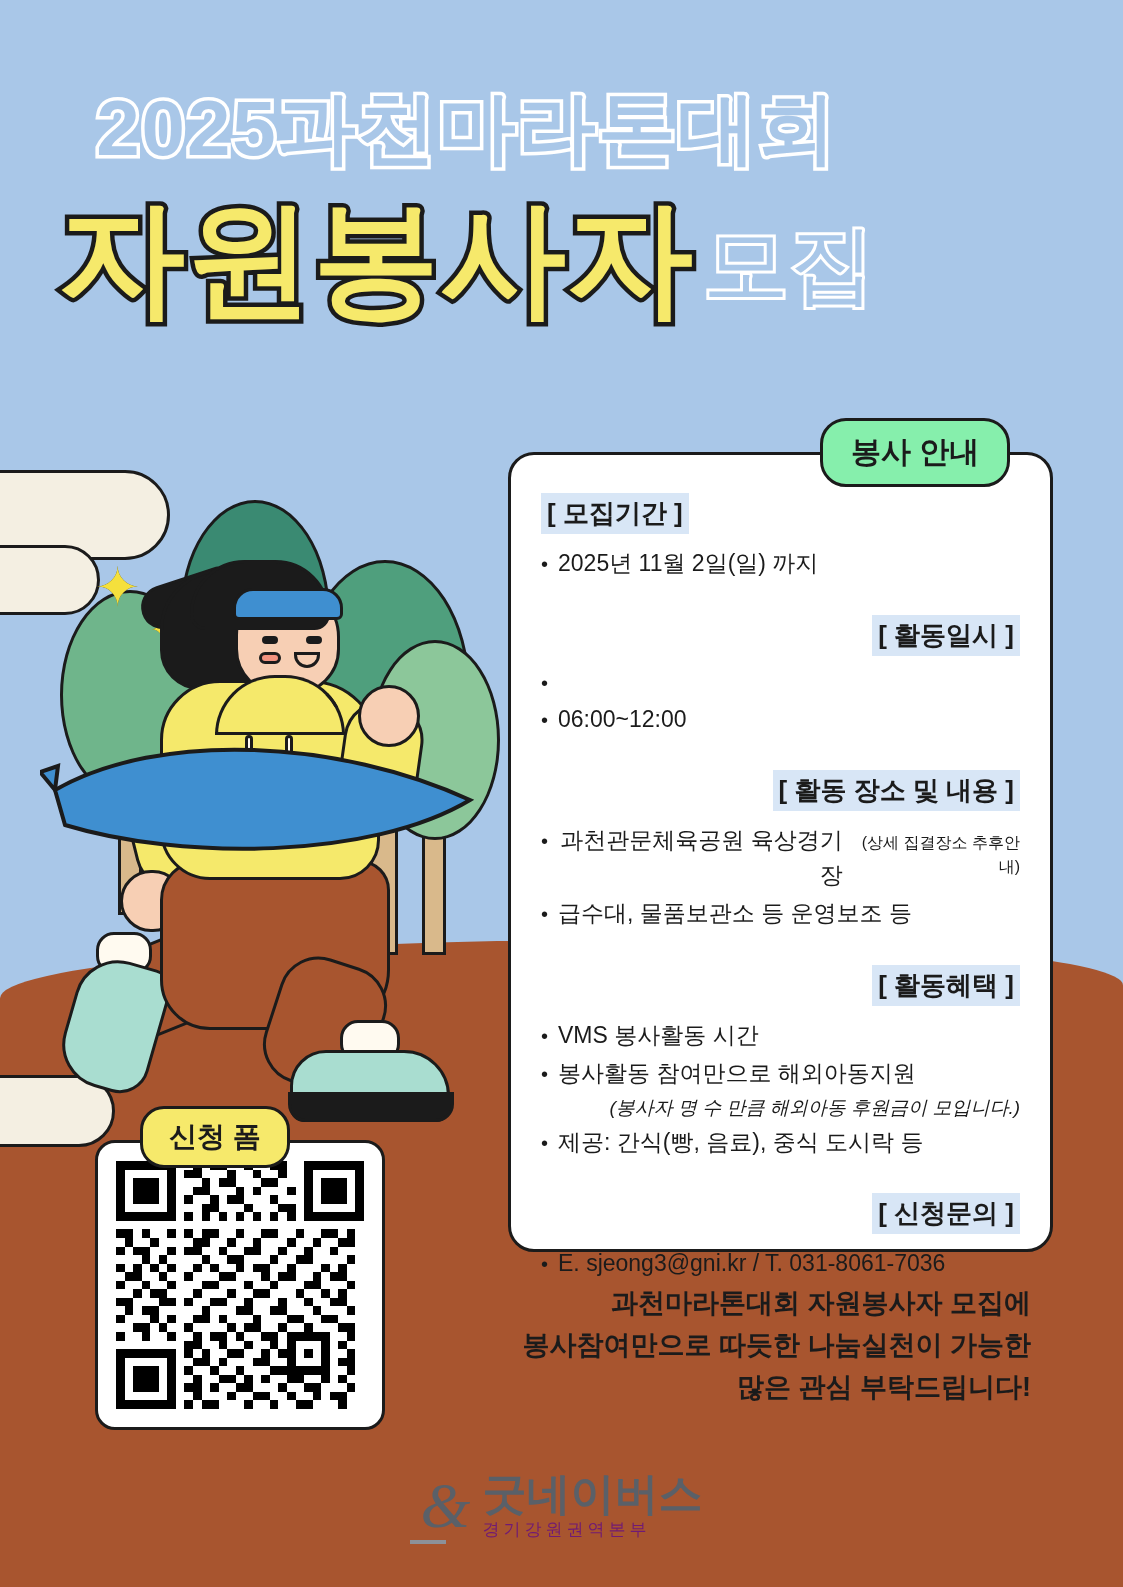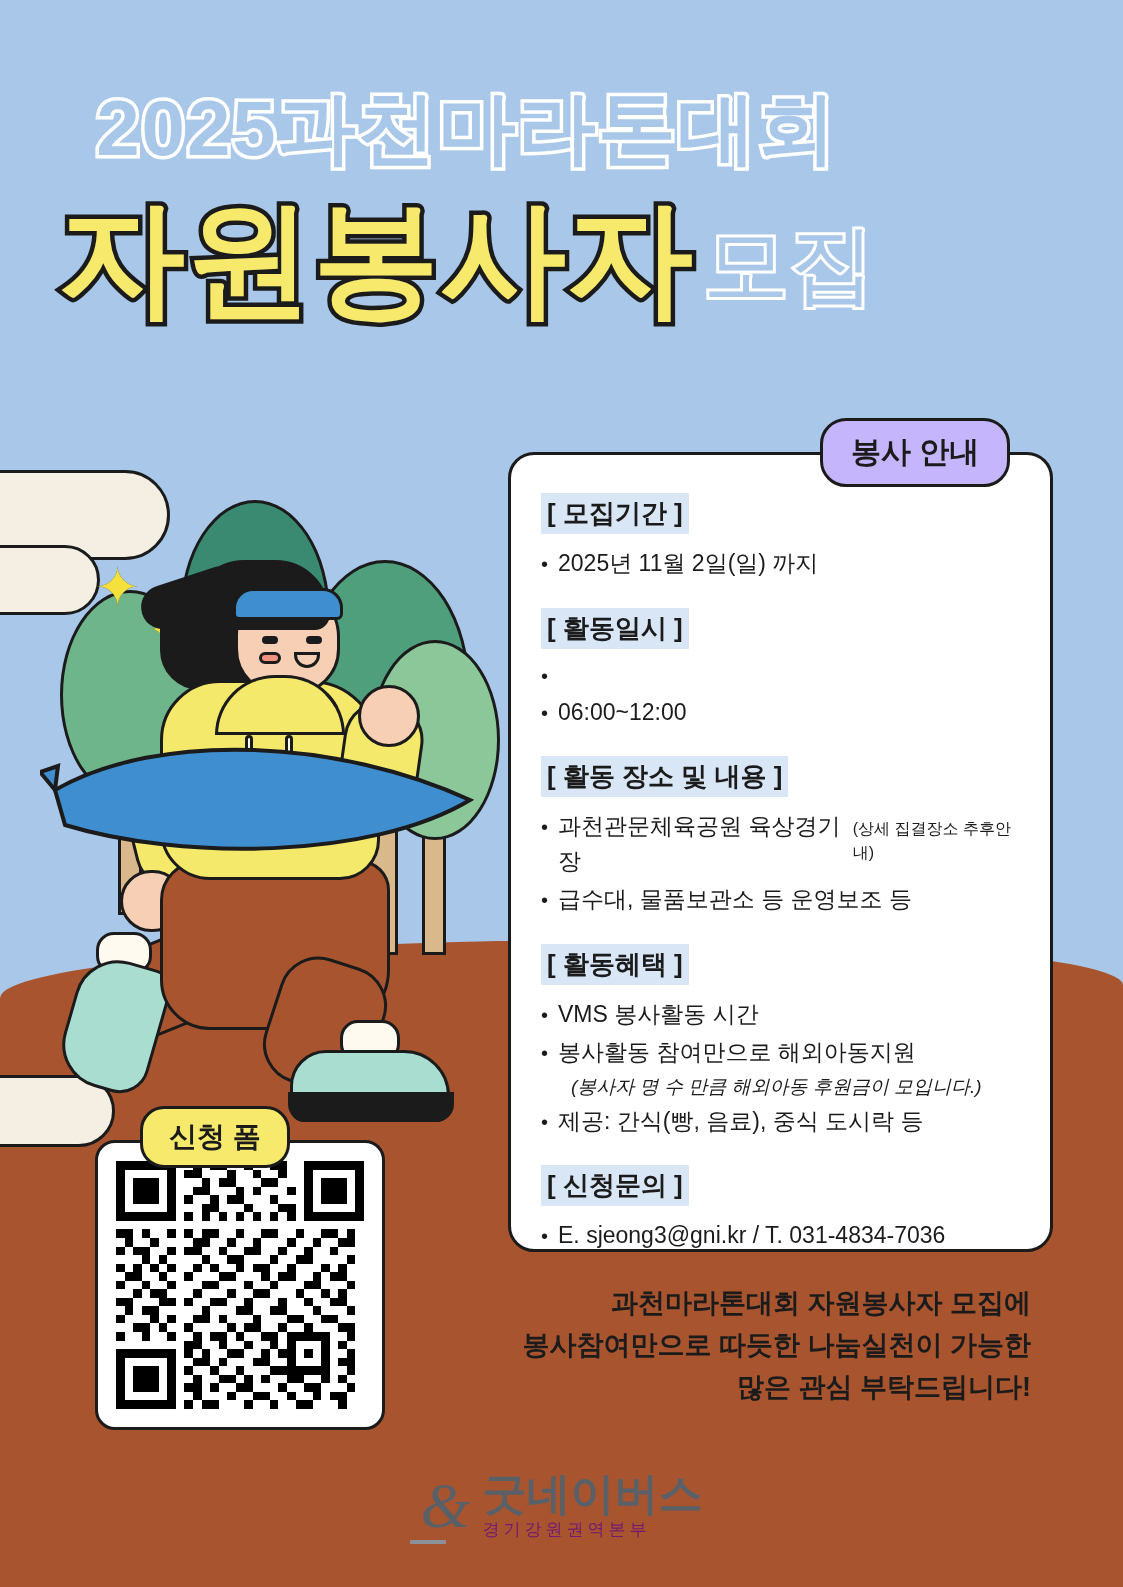--- a/index.html
+++ b/index.html
@@ -133,39 +133,39 @@
     color: #a9c7e8;
     -webkit-text-stroke: 6px #ffffff;
     paint-order: stroke fill;
     line-height: 1.1;
     padding-bottom: 10px;
   }
 
   
   .info-badge {
     position: absolute; left: 820px; top: 418px;
-    background: #c4b5fd; border: 3px solid #1b1b1b; border-radius: 26px;
+    background: #86efac; border: 3px solid #1b1b1b; border-radius: 26px;
     padding: 11px 28px;
     font-size: 30px; font-weight: 700; color: #1b1b1b;
     z-index: 3;
   }
   .info-card {
     position: absolute; left: 508px; top: 452px; width: 545px; height: 800px;
     background: #ffffff; border: 3px solid #1b1b1b; border-radius: 26px;
     padding: 38px 30px 0 30px;
     z-index: 2;
   }
   .sec-head {
     display: inline-block;
     background: #d8e6f6;
     font-size: 26px; font-weight: 700; color: #1b1b1b;
     padding: 3px 6px;
     margin-bottom: 12px;
   }
-  .sec + .sec { margin-top: 27px; }
+  .sec + .sec { margin-top: 34px; text-align: right; }
   .bullet {
     display: flex; gap: 10px; align-items: baseline;
     font-size: 23px; color: #1b1b1b; line-height: 1.5; margin-bottom: 4px;
   }
   .bullet .dot { font-size: 20px; line-height: 1.5; }
   .bullet .small { font-size: 16px; }
   .note {
     font-size: 19px; font-style: italic; color: #1b1b1b;
     margin: 2px 0 4px 30px;
   }
@@ -328,21 +328,21 @@
     <div class="bullet">
       <span class="dot">•</span>
       <span>제공: 간식(빵, 음료), 중식 도시락 등</span>
     </div>
   </div>
 
   <div class="sec">
     <div class="sec-head">[ 신청문의 ]</div>
     <div class="bullet">
       <span class="dot">•</span>
-      <span>E. sjeong3@gni.kr / T. 031-4834-7036</span>
+      <span>E. sjeong3@gni.kr / T. 031-8061-7036</span>
     </div>
   </div>
 
 </div>
 
 <div class="qr-badge">신청 폼</div>
 <div class="qr-card">
   <svg class="qr" viewBox="0 0 29 29" shape-rendering="crispEdges">
     <rect width="29" height="29" fill="#ffffff"></rect>
     <g fill="#000000">

